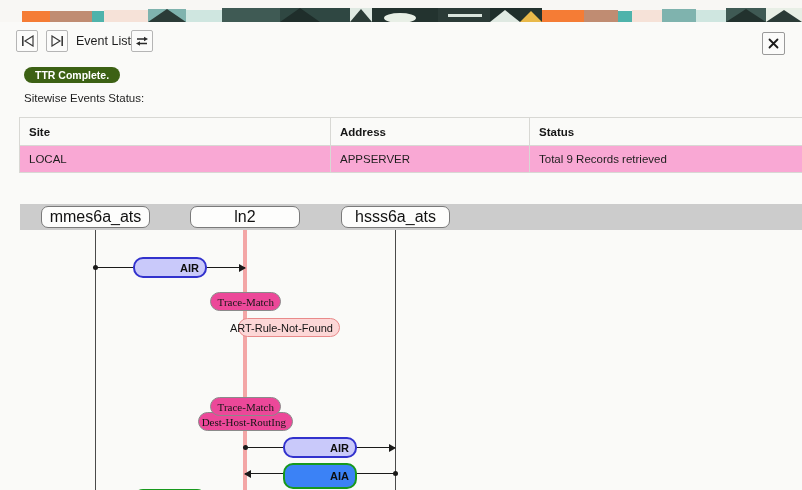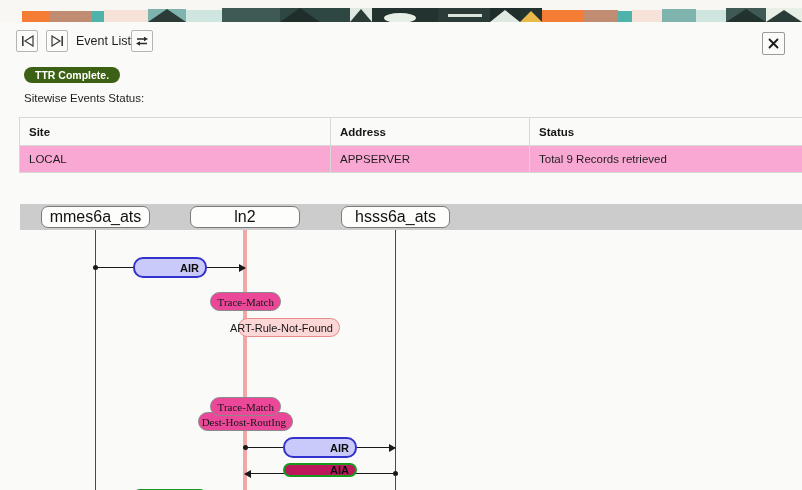--- a/index.html
+++ b/index.html
@@ -238,25 +238,25 @@
     padding: 0 6px;
   }
   .node.blue {
     background: #c9c9fa;
     border: 2px solid #3232cd;
     color: #0d0d0d;
     font-weight: bold;
     height: 21px;
   }
   .node.green {
-    background: #be185d;
+    background: #3b82f6;
     border: 2px solid #18991d;
     color: #0d0d0d;
     font-weight: bold;
-    height: 14px;
+    height: 26px;
     padding-left: 36px;
   }
   .node.grey {
     background: #ec4899;
     border: 1px solid #8a8a8a;
     color: #161616;
     font-family: Liberation Serif, serif;
   }
   .node.pink {
     background: #fcd7d7;

